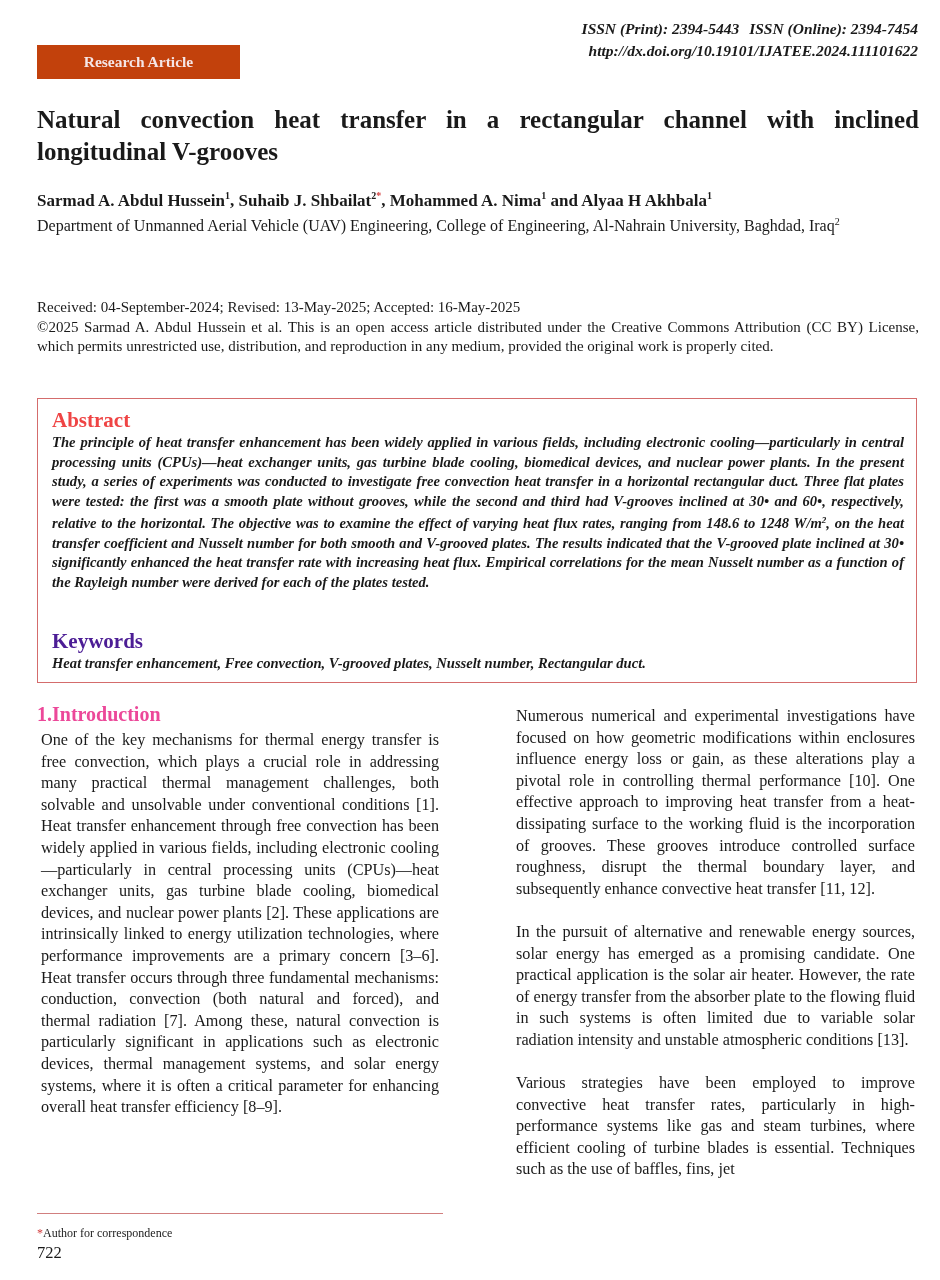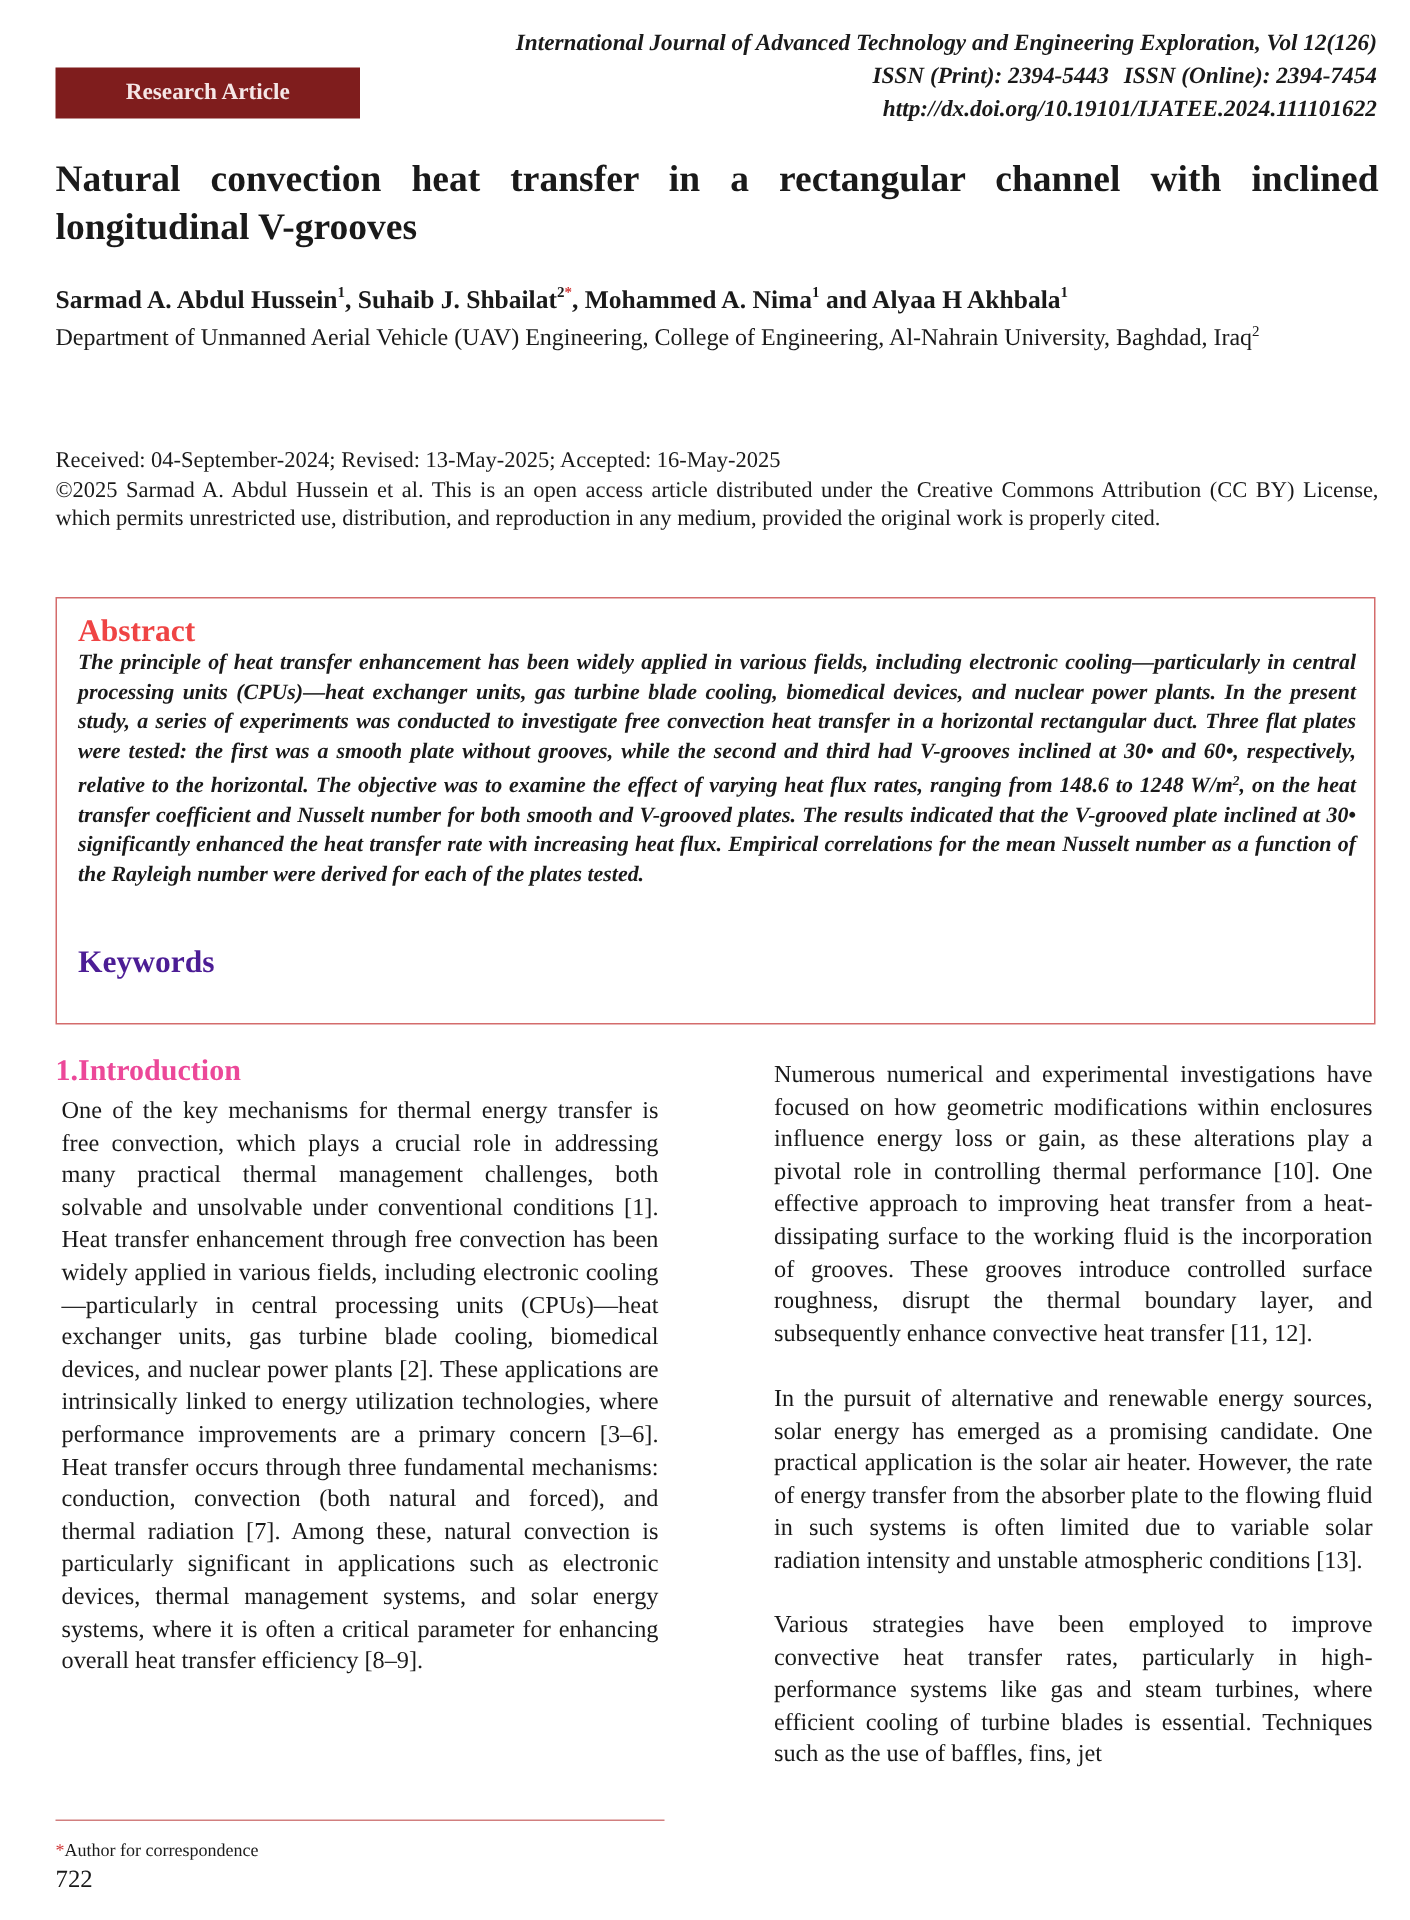--- a/index.html
+++ b/index.html
@@ -7,21 +7,21 @@
       width: 940px; height: 1280px; position: relative; overflow: hidden;
       font-family: "Liberation Serif", serif; color: #1a1a1a;
     }
     .journal-header {
       position: absolute; right: 22px; top: 18px; text-align: right;
       font-style: italic; font-weight: bold; font-size: 15.5px; line-height: 22px;
     }
     .journal-header .issn-gap { display: inline-block; width: 10px; }
     .research-badge {
       position: absolute; left: 37px; top: 45px; width: 203px; height: 34px;
-      background: #7f1d1d; color: #f5e6e6; font-weight: bold; font-size: 15.5px;
+      background: #c2410c; color: #f5e6e6; font-weight: bold; font-size: 15.5px;
       display: flex; align-items: center; justify-content: center;
     }
     .title {
       position: absolute; left: 37px; top: 104px; width: 882px;
       font-weight: bold; font-size: 25px; line-height: 32px;
       text-align: justify; text-align-last: left; margin: 0;
     }
     .authors {
       position: absolute; left: 37px; top: 185px; width: 882px;
       font-weight: bold; font-size: 17px; line-height: 22px;
@@ -83,21 +83,20 @@
     }
     .footnote .star { color: #d23a3a; }
     .page-number {
       position: absolute; left: 37px; top: 1243px; font-size: 16.5px; line-height: 20px;
     }
   </style>
 </head>
 <body>
 
 <div class="journal-header">
-  <div>International Journal of Advanced Technology and Engineering Exploration, Vol 12(126)</div>
   <div>
     <span>ISSN (Print): 2394-5443</span><span class="issn-gap"></span><span>ISSN (Online): 2394-7454</span>
   </div>
   <div>http://dx.doi.org/10.19101/IJATEE.2024.111101622</div>
 </div>
 
 <div class="research-badge">
   <span>Research Article</span>
 </div>
 
@@ -113,20 +112,21 @@
 
 <div class="dates">
   <p>Received: 04-September-2024; Revised: 13-May-2025; Accepted: 16-May-2025</p>
   <p>©2025 Sarmad A. Abdul Hussein et al. This is an open access article distributed under the Creative Commons Attribution (CC BY) License, which permits unrestricted use, distribution, and reproduction in any medium, provided the original work is properly cited.</p>
 </div>
 
 <div class="abstract-box">
   <h2 class="abstract-heading">Abstract</h2>
   <p class="abstract-text"><span>The principle of heat transfer enhancement has been widely applied in various fields, including electronic cooling—particularly in central processing units (CPUs)—heat exchanger units, gas turbine blade cooling, biomedical devices, and nuclear power plants. In the present study, a series of experiments was conducted to investigate free convection heat transfer in a horizontal rectangular duct. Three flat plates were tested: the first was a smooth plate without grooves, while the second and third had V-grooves inclined at 30• and 60•, respectively, relative to the horizontal. The objective was to examine the effect of varying heat flux rates, ranging from 148.6 to 1248 W/m</span><sup>2</sup><span>, on the heat transfer coefficient and Nusselt number for both smooth and V-grooved plates. The results indicated that the V-grooved plate inclined at 30• significantly enhanced the heat transfer rate with increasing heat flux. Empirical correlations for the mean Nusselt number as a function of the Rayleigh number were derived for each of the plates tested.</span></p>
   <h2 class="keywords-heading">Keywords</h2>
+  <p class="keywords-text">Heat transfer enhancement, Free convection, V-grooved plates, Nusselt number, Rectangular duct.</p>
 </div>
 
 <div class="col-left">
   <h2 class="section-heading">1.Introduction</h2>
   <p class="body-text">One of the key mechanisms for thermal energy transfer is free convection, which plays a crucial role in addressing many practical thermal management challenges, both solvable and unsolvable under conventional conditions [1]. Heat transfer enhancement through free convection has been widely applied in various fields, including electronic cooling—particularly in central processing units (CPUs)—heat exchanger units, gas turbine blade cooling, biomedical devices, and nuclear power plants [2]. These applications are intrinsically linked to energy utilization technologies, where performance improvements are a primary concern [3–6]. Heat transfer occurs through three fundamental mechanisms: conduction, convection (both natural and forced), and thermal radiation [7]. Among these, natural convection is particularly significant in applications such as electronic devices, thermal management systems, and solar energy systems, where it is often a critical parameter for enhancing overall heat transfer efficiency [8–9].</p>
 </div>
 
 <div class="col-right">
   <p class="body-text">Numerous numerical and experimental investigations have focused on how geometric modifications within enclosures influence energy loss or gain, as these alterations play a pivotal role in controlling thermal performance [10]. One effective approach to improving heat transfer from a heat-dissipating surface to the working fluid is the incorporation of grooves. These grooves introduce controlled surface roughness, disrupt the thermal boundary layer, and subsequently enhance convective heat transfer [11, 12].</p>
   <p class="body-text">In the pursuit of alternative and renewable energy sources, solar energy has emerged as a promising candidate. One practical application is the solar air heater. However, the rate of energy transfer from the absorber plate to the flowing fluid in such systems is often limited due to variable solar radiation intensity and unstable atmospheric conditions [13].</p>

